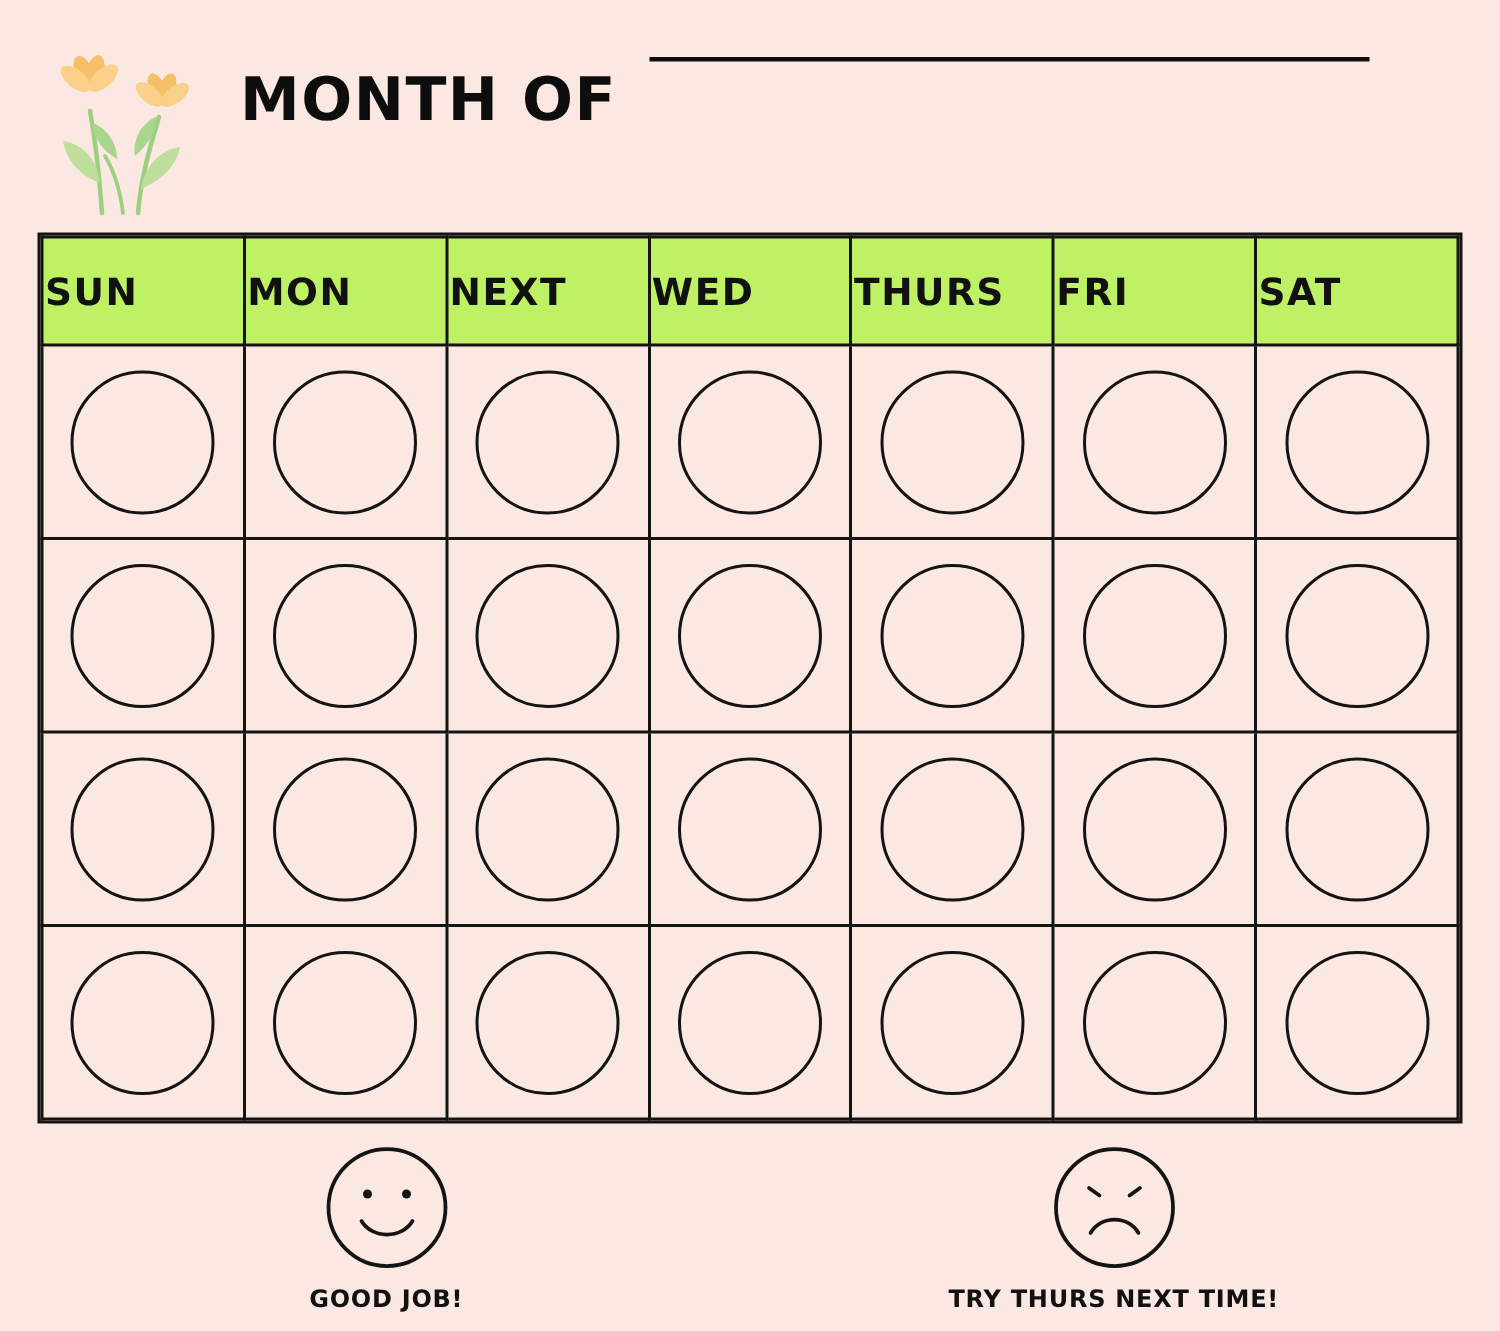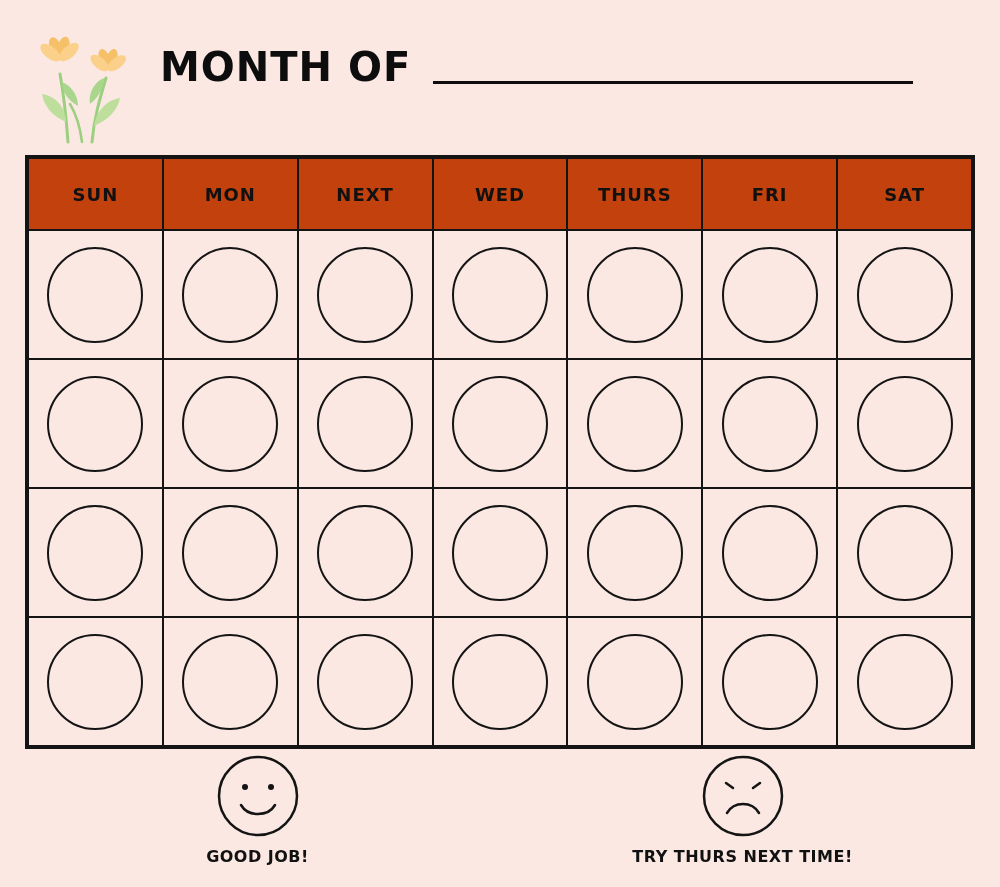--- a/index.html
+++ b/index.html
@@ -33,21 +33,21 @@
     left: 30px;
     top: 30px;
     width: 120px;
     height: 115px;
   }
   #title-row {
     position: absolute;
     left: 160px;
     top: 44px;
     display: flex;
-    align-items: flex-end;
+    align-items: flex-start;
   }
   #month-of-label {
     font-family: "DejaVu Sans", sans-serif;
     font-weight: bold;
     font-size: 40px;
     letter-spacing: 1px;
     color: #0d0d0d;
     white-space: nowrap;
   }
   #month-blank-line {
@@ -70,29 +70,29 @@
     box-sizing: border-box;
     border-collapse: collapse;
     table-layout: fixed;
   }
   #calendar table {
     border-collapse: collapse;
     width: 100%;
     table-layout: fixed;
   }
   #calendar th {
-    background: #c2410c;
+    background: #bef264;
     border: 2px solid #141414;
     height: 68px;
     font-family: "DejaVu Sans", sans-serif;
     font-weight: bold;
-    font-size: 18px;
+    font-size: 25px;
     letter-spacing: 1px;
     color: #111;
-    text-align: center;
+    text-align: left;
     vertical-align: middle;
   }
   #calendar td {
     border: 2px solid #141414;
     height: 127px;
     background: #fbe8e2;
     text-align: center;
     vertical-align: middle;
     padding: 0;
   }
@@ -106,21 +106,21 @@
   }
 
   
   #legend {
     position: absolute;
     left: 25px;
     top: 745px;
     width: 950px;
     height: 130px;
     display: flex;
-    align-items: center;
+    align-items: flex-end;
     gap: 20px;
   }
   .legend-item {
     flex: 1 1 0;
     display: flex;
     flex-direction: column;
     align-items: center;
   }
   .legend-face {
     width: 82px;

